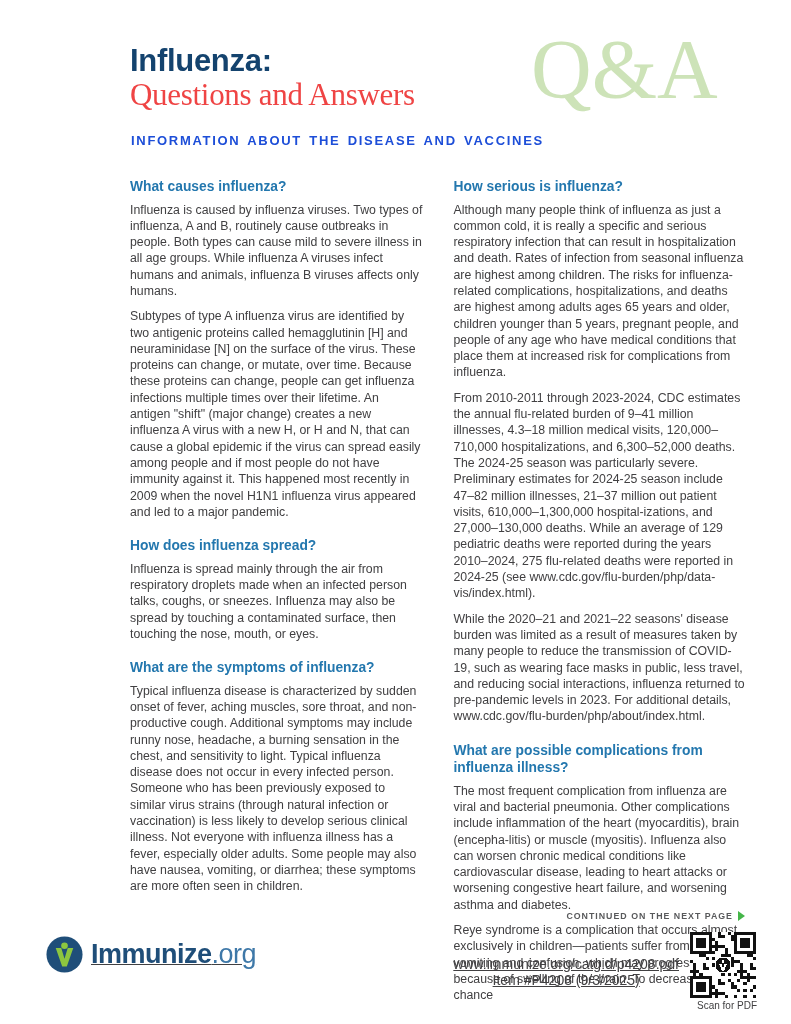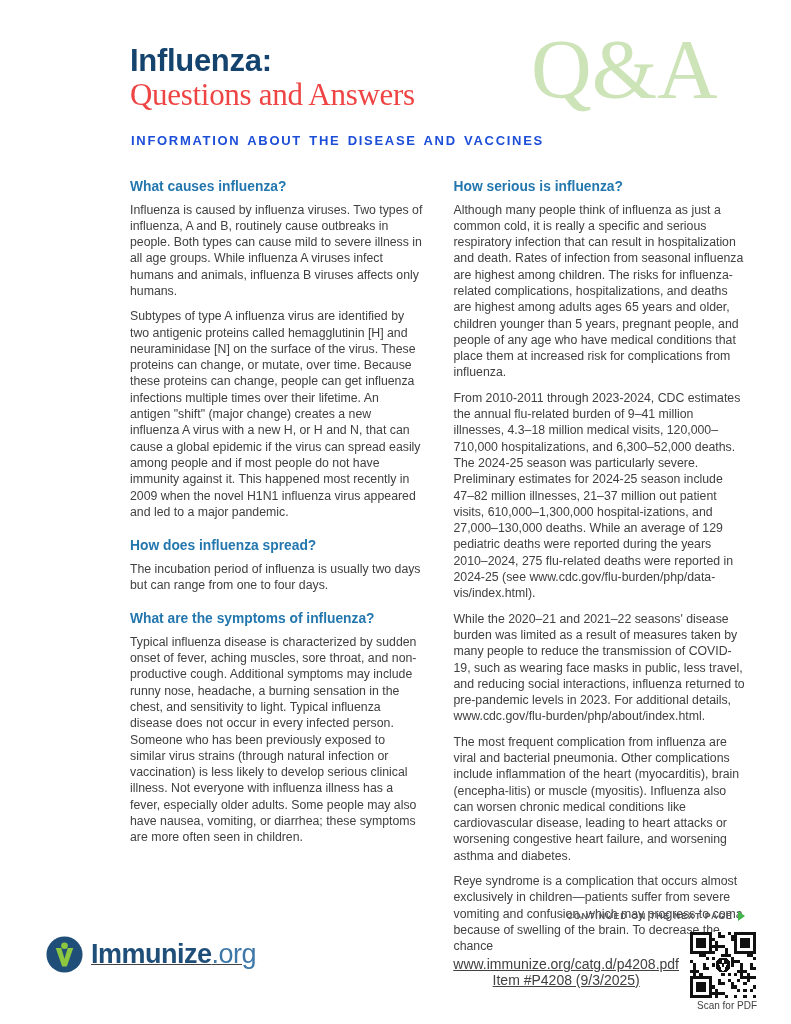--- a/index.html
+++ b/index.html
@@ -67,37 +67,38 @@
 
   <div class="columns">
     <div class="col" id="col-left">
         <section class="qa-section">
           <h3>What causes influenza?</h3>
           <p>Influenza is caused by influenza viruses. Two types of influenza, A and B, routinely cause outbreaks in people. Both types can cause mild to severe illness in all age groups. While influenza A viruses infect humans and animals, influenza B viruses affects only humans.</p>
           <p>Subtypes of type A influenza virus are identified by two antigenic proteins called hemagglutinin [H] and neuraminidase [N] on the surface of the virus. These proteins can change, or mutate, over time. Because these proteins can change, people can get influenza infections multiple times over their lifetime. An antigen "shift" (major change) creates a new influenza A virus with a new H, or H and N, that can cause a global epidemic if the virus can spread easily among people and if most people do not have immunity against it. This happened most recently in 2009 when the novel H1N1 influenza virus appeared and led to a major pandemic.</p>
         </section>
         <section class="qa-section">
           <h3>How does influenza spread?</h3>
-        </section>
-        <section class="qa-section">
-          <p>The incubation period of influenza is usually two days but can range from one to four days.</p>
+          <p>Influenza is spread mainly through the air from respiratory droplets made when an infected person talks, coughs, or sneezes. Influenza may also be spread by touching a contaminated surface, then touching the nose, mouth, or eyes.</p>
+        </section>
+        <section class="qa-section">
         </section>
         <section class="qa-section">
           <h3>What are the symptoms of influenza?</h3>
           <p>Typical influenza disease is characterized by sudden onset of fever, aching muscles, sore throat, and non-productive cough. Additional symptoms may include runny nose, headache, a burning sensation in the chest, and sensitivity to light. Typical influenza disease does not occur in every infected person. Someone who has been previously exposed to similar virus strains (through natural infection or vaccination) is less likely to develop serious clinical illness. Not everyone with influenza illness has a fever, especially older adults. Some people may also have nausea, vomiting, or diarrhea; these symptoms are more often seen in children.</p>
         </section>
       </div>
     <div class="col" id="col-right">
         <section class="qa-section">
           <h3>How serious is influenza?</h3>
           <p>Although many people think of influenza as just a common cold, it is really a specific and serious respiratory infection that can result in hospitalization and death. Rates of infection from seasonal influenza are highest among children. The risks for influenza-related complications, hospitalizations, and deaths are highest among adults ages 65 years and older, children younger than 5 years, pregnant people, and people of any age who have medical conditions that place them at increased risk for complications from influenza.</p>
           <p>From 2010-2011 through 2023-2024, CDC estimates the annual flu-related burden of 9–41 million illnesses, 4.3–18 million medical visits, 120,000–710,000 hospitalizations, and 6,300–52,000 deaths. The 2024-25 season was particularly severe. Preliminary estimates for 2024-25 season include 47–82 million illnesses, 21–37 million out patient visits, 610,000–1,300,000 hospital-izations, and 27,000–130,000 deaths. While an average of 129 pediatric deaths were reported during the years 2010–2024, 275 flu-related deaths were reported in 2024-25 (see www.cdc.gov/flu-burden/php/data-vis/index.html).</p>
           <p>While the 2020–21 and 2021–22 seasons' disease burden was limited as a result of measures taken by many people to reduce the transmission of COVID-19, such as wearing face masks in public, less travel, and reducing social interactions, influenza returned to pre-pandemic levels in 2023. For additional details, www.cdc.gov/flu-burden/php/about/index.html.</p>
         </section>
         <section class="qa-section">
+          <h3>What are possible complications from influenza illness?</h3>
           <p>The most frequent complication from influenza are viral and bacterial pneumonia. Other complications include inflammation of the heart (myocarditis), brain (encepha-litis) or muscle (myositis). Influenza also can worsen chronic medical conditions like cardiovascular disease, leading to heart attacks or worsening congestive heart failure, and worsening asthma and diabetes.</p>
           <p>Reye syndrome is a complication that occurs almost exclusively in children—patients suffer from severe vomiting and confusion, which may progress to coma because of swelling of the brain. To decrease the chance</p>
         </section>
       </div>
   </div>
 
   <div class="continued">
     <span>CONTINUED ON THE NEXT PAGE</span>
     <span class="arrow"></span>
   </div>

